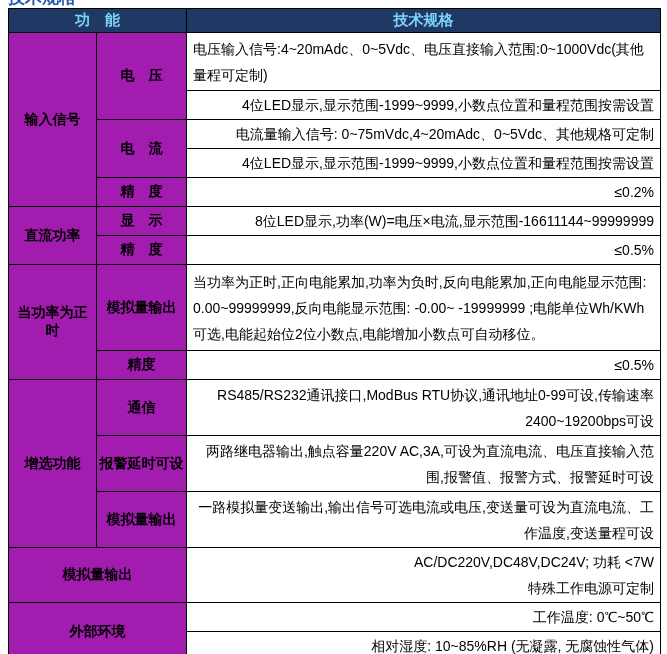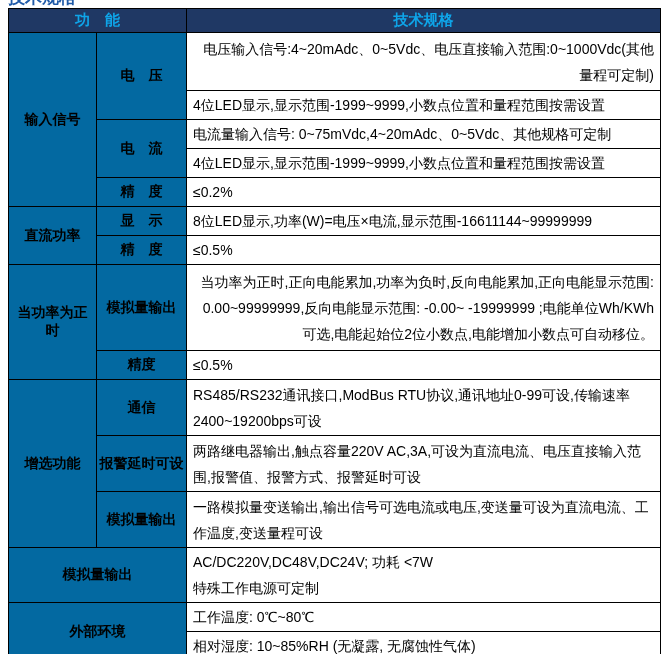--- a/index.html
+++ b/index.html
@@ -30,42 +30,42 @@
   .col-a { width: 88px; }
   .col-b { width: 90px; }
   .col-c { width: 474px; }
   th, td {
     border: 1px solid #000;
     vertical-align: middle;
     overflow: hidden;
   }
   th {
     background: #1F3864;
-    color: #0ea5e9;
+    color: #7dd3fc;
     font-size: 15px;
     font-weight: bold;
     text-align: center;
     padding: 2px;
     margin-left: 12px;
   }
   td.cat, td.sub {
     font-weight: bold;
     font-size: 14px;
     text-align: center;
     padding: 2px;
-    background: #0369a1;
+    background: #a21caf;
   }
   td.spec {
     font-size: 14px;
-    text-align: left;
+    text-align: right;
     padding: 1px 6px;
     line-height: 26px;
     background: #fff;
   }
-  td.spec.left { text-align: right; }
+  td.spec.left { text-align: left; }
   td.spec .line { line-height: 26px; }
 </style>
 </head>
 <body>
 
 <div class="clipped-heading">技术规格</div>
 
 <table class="spec-table">
   <colgroup>
       <col class="col-a">
@@ -136,19 +136,19 @@
   <tr style="height:54px">
     <td colspan="2" class="cat">模拟量输出</td>
     <td class="spec">
       <div class="line">AC/DC220V,DC48V,DC24V;  功耗 &lt;7W</div>
       <div class="line">特殊工作电源可定制</div>
     </td>
   </tr>
 
   <tr style="height:28px">
     <td colspan="2" rowspan="2" class="cat">外部环境</td>
-    <td class="spec">工作温度: 0℃~80℃</td>
+    <td class="spec">工作温度: 0℃~50℃</td>
   </tr>
   <tr style="height:28px">
     <td class="spec">相对湿度: 10~85%RH (无凝露, 无腐蚀性气体)</td>
   </tr>
 </tbody>
   </table>
 
 </body></html>

